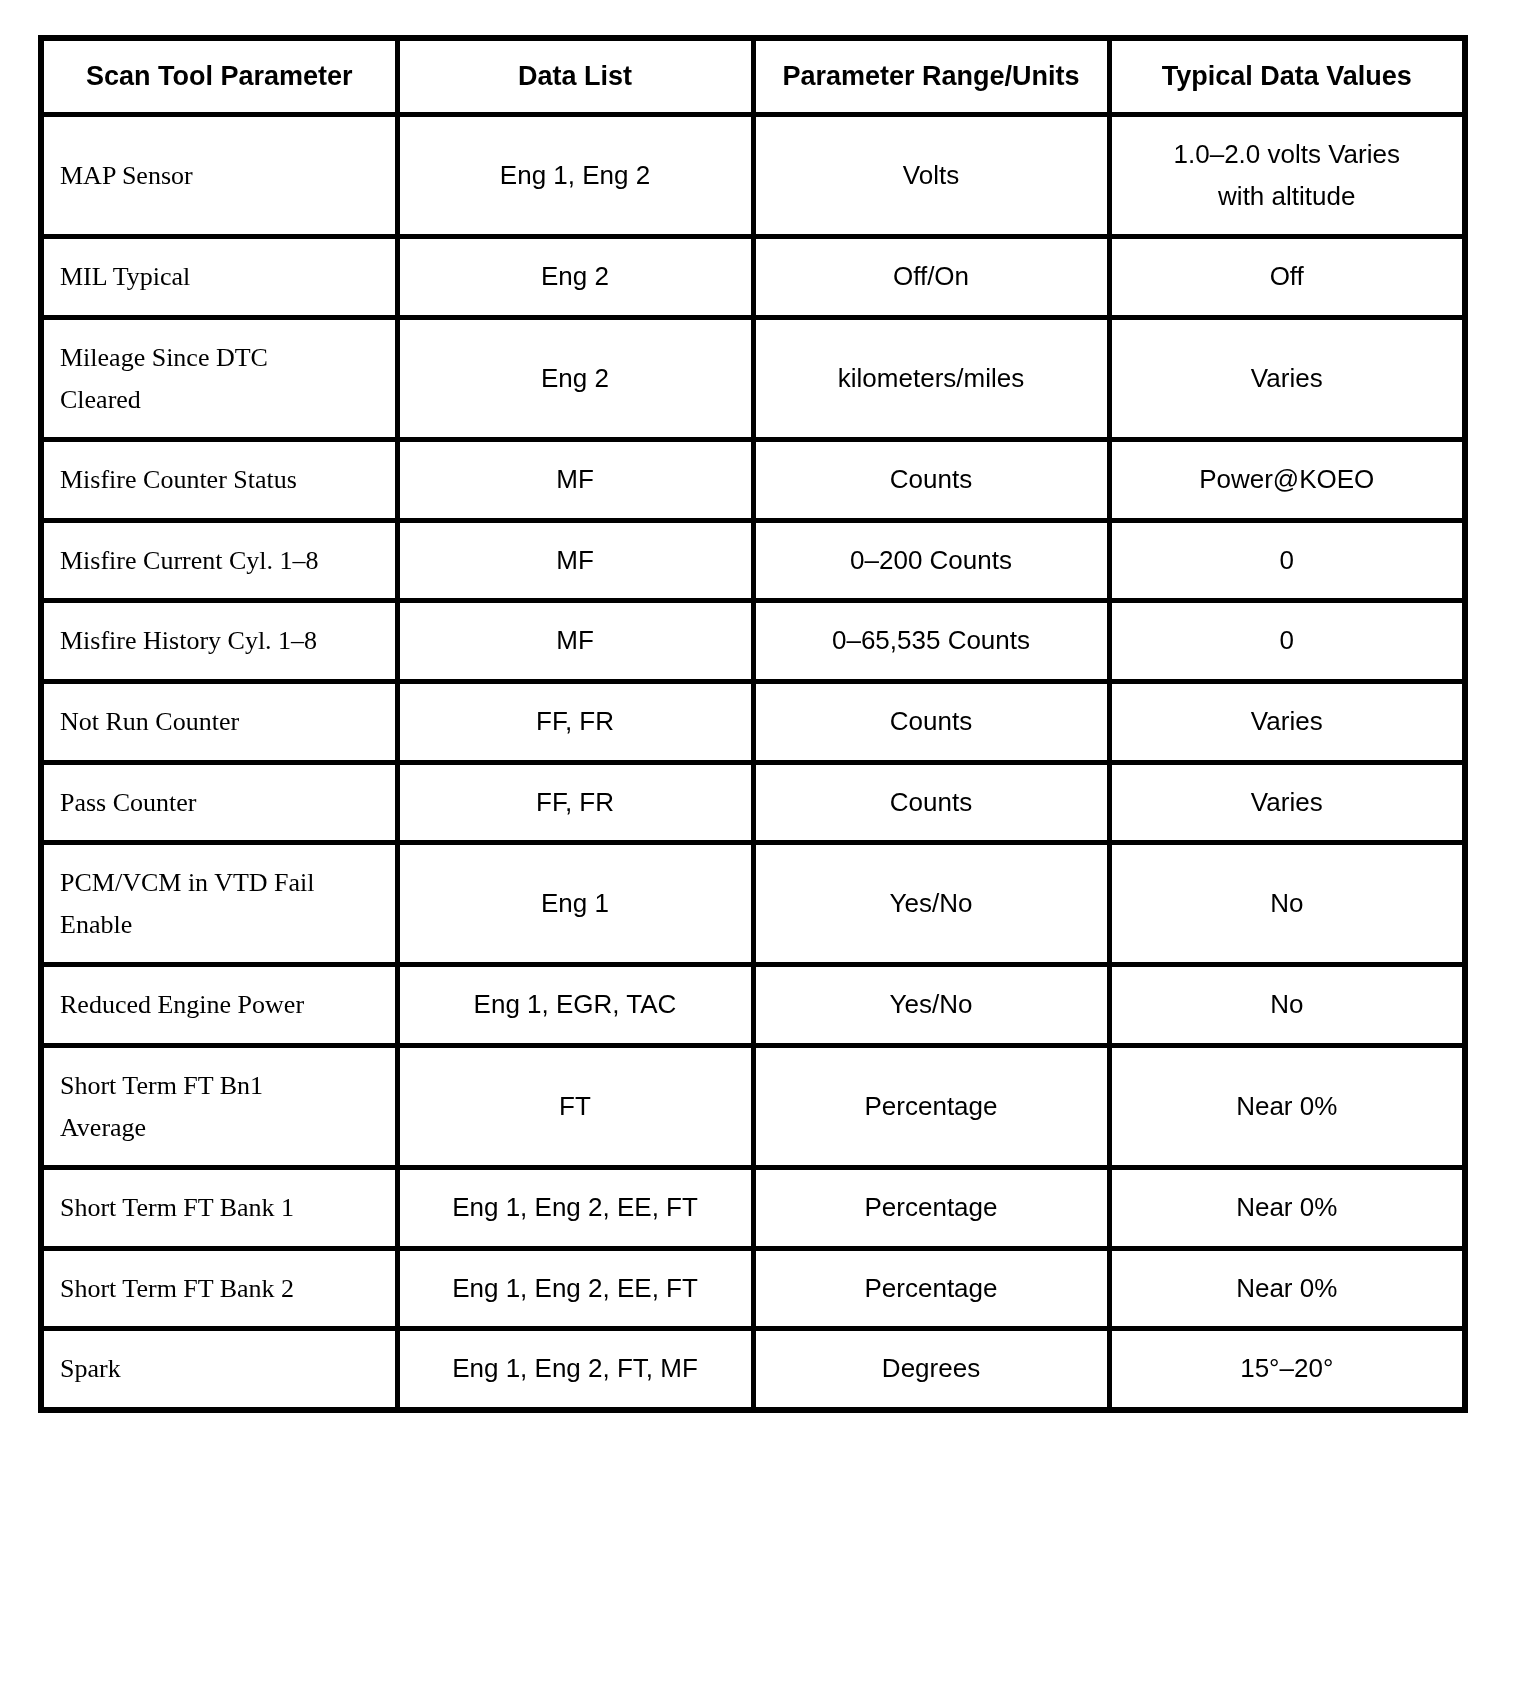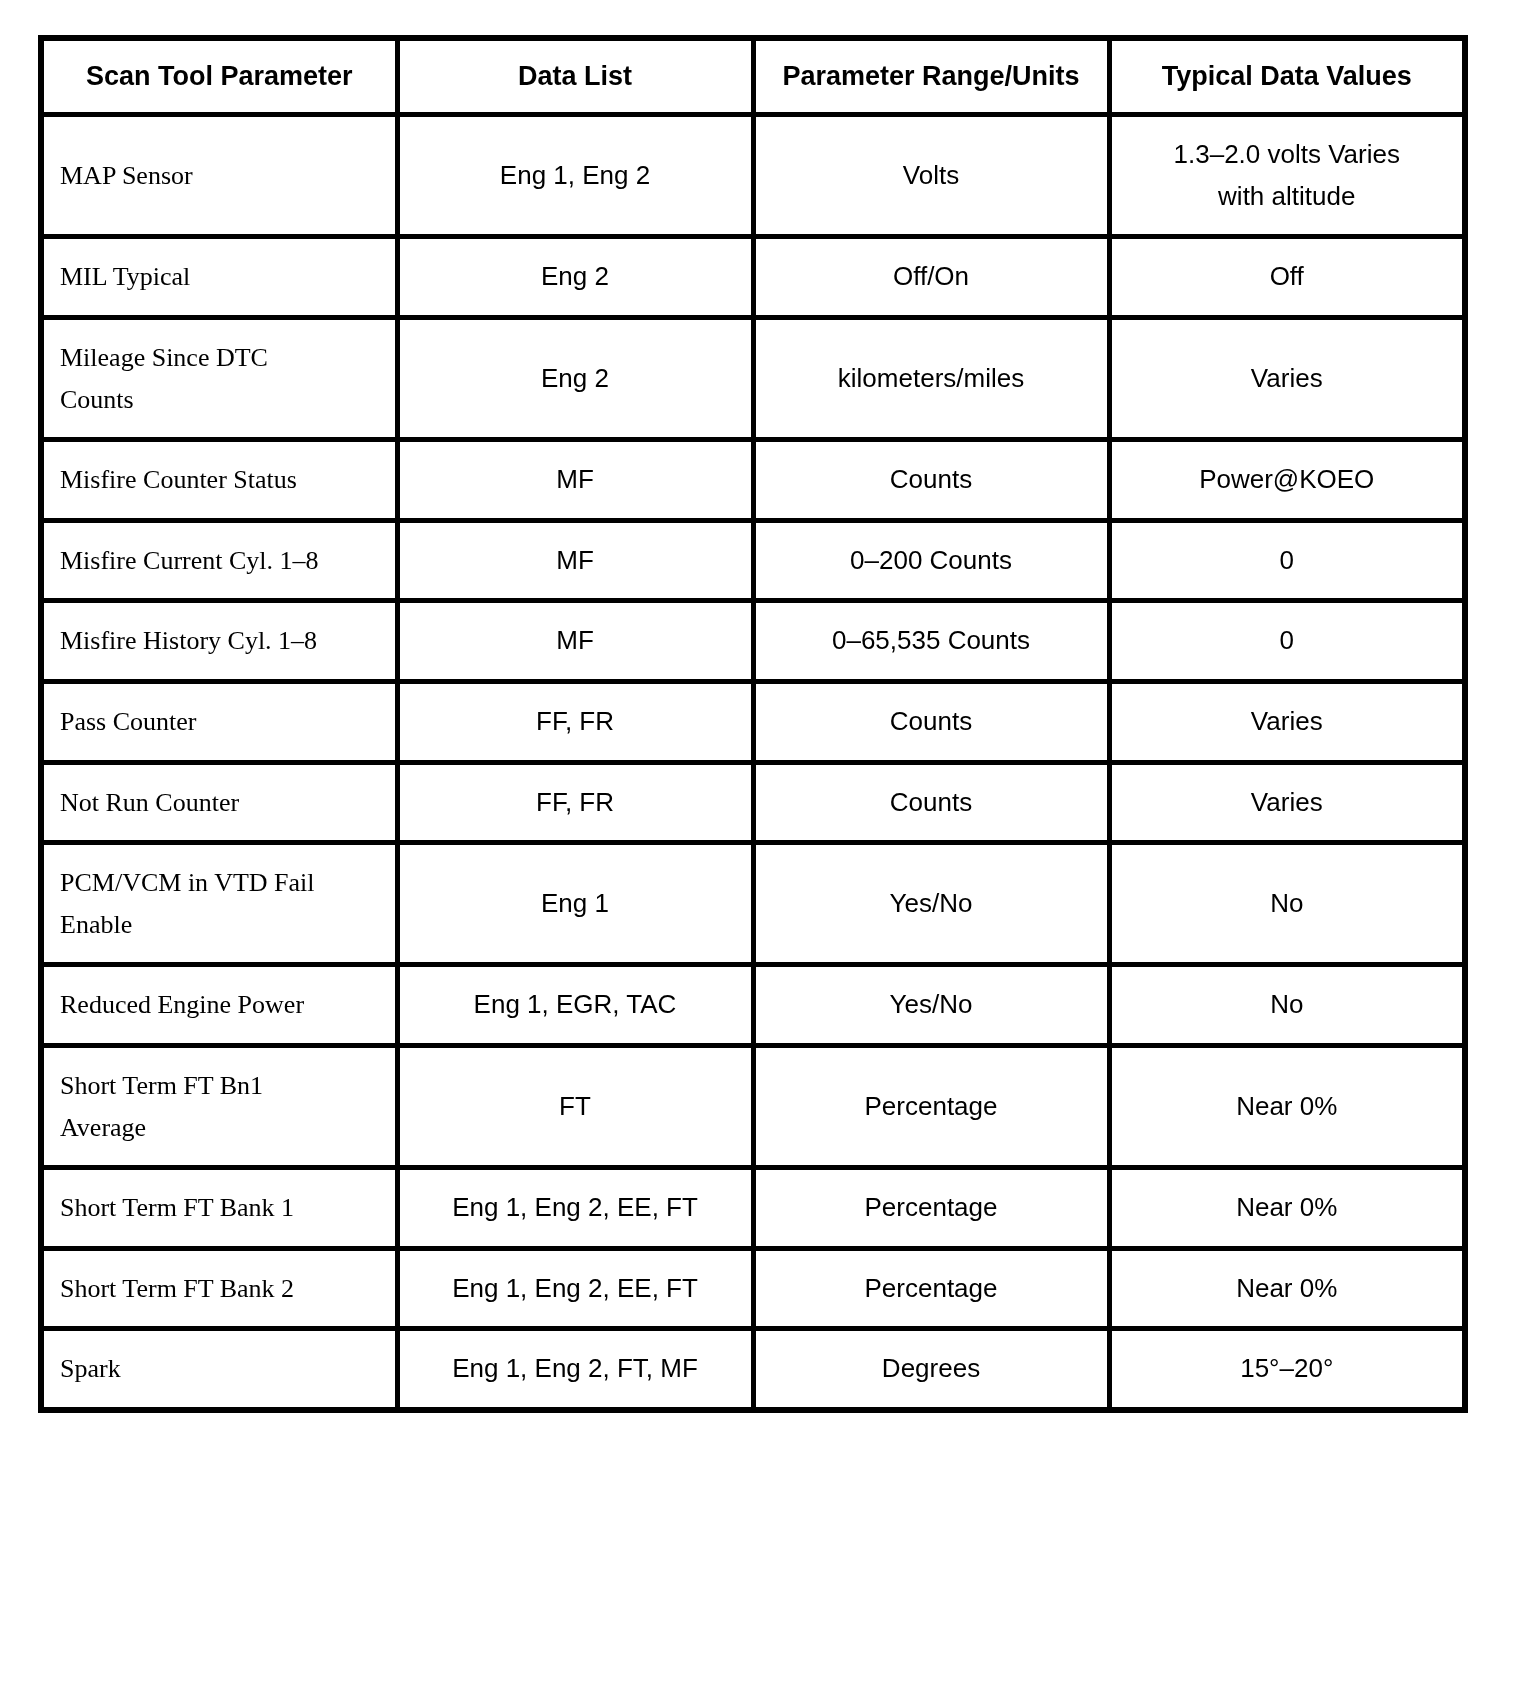--- a/index.html
+++ b/index.html
@@ -67,32 +67,32 @@
         <th>Data List</th>
         <th>Parameter Range/Units</th>
         <th>Typical Data Values</th>
       </tr>
     </thead>
     <tbody>
       <tr>
         <td class="col-parameter">MAP Sensor</td>
         <td>Eng 1, Eng 2</td>
         <td>Volts</td>
-        <td>1.3–2.0 volts Varies
+        <td>1.0–2.0 volts Varies
 with altitude</td>
       </tr>
       <tr>
         <td class="col-parameter">MIL Typical</td>
         <td>Eng 2</td>
         <td>Off/On</td>
         <td>Off</td>
       </tr>
       <tr>
         <td class="col-parameter">Mileage Since DTC
-Counts</td>
+Cleared</td>
         <td>Eng 2</td>
         <td>kilometers/miles</td>
         <td>Varies</td>
       </tr>
       <tr>
         <td class="col-parameter">Misfire Counter Status</td>
         <td>MF</td>
         <td>Counts</td>
         <td>Power@KOEO</td>
       </tr>
@@ -102,27 +102,27 @@
         <td>0–200 Counts</td>
         <td>0</td>
       </tr>
       <tr>
         <td class="col-parameter">Misfire History Cyl. 1–8</td>
         <td>MF</td>
         <td>0–65,535 Counts</td>
         <td>0</td>
       </tr>
       <tr>
-        <td class="col-parameter">Pass Counter</td>
+        <td class="col-parameter">Not Run Counter</td>
         <td>FF, FR</td>
         <td>Counts</td>
         <td>Varies</td>
       </tr>
       <tr>
-        <td class="col-parameter">Not Run Counter</td>
+        <td class="col-parameter">Pass Counter</td>
         <td>FF, FR</td>
         <td>Counts</td>
         <td>Varies</td>
       </tr>
       <tr>
         <td class="col-parameter">PCM/VCM in VTD Fail
 Enable</td>
         <td>Eng 1</td>
         <td>Yes/No</td>
         <td>No</td>

